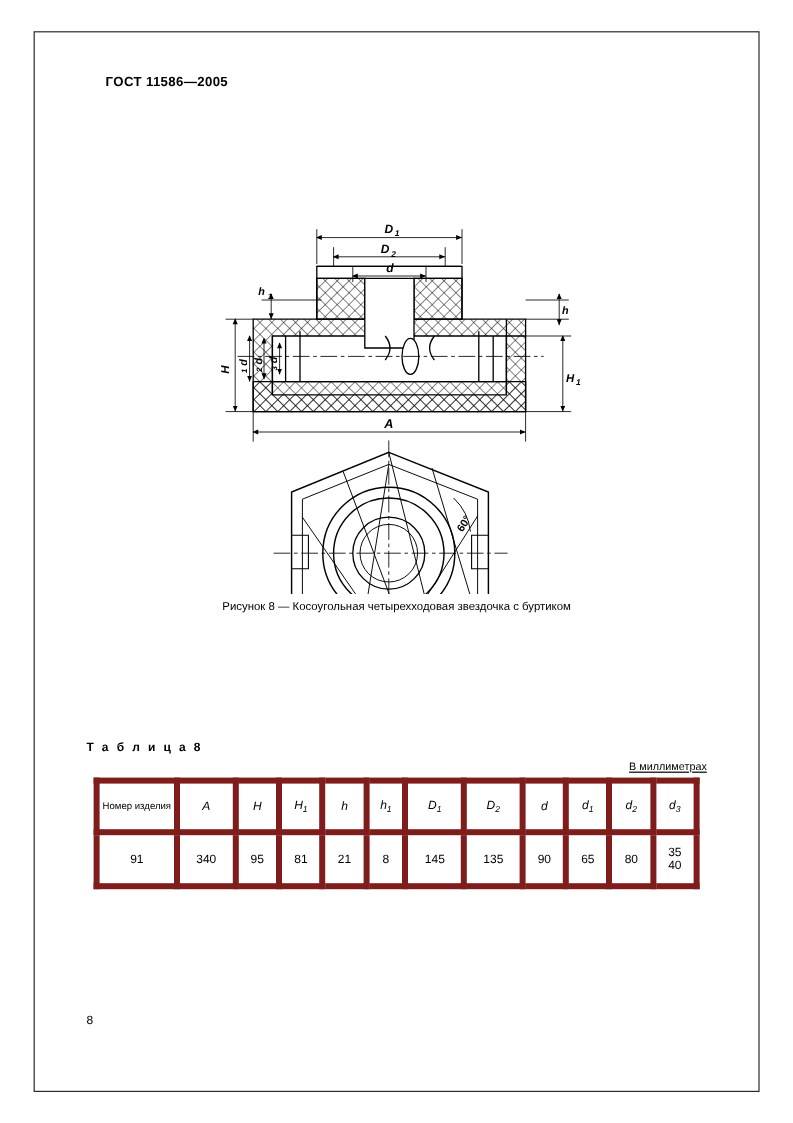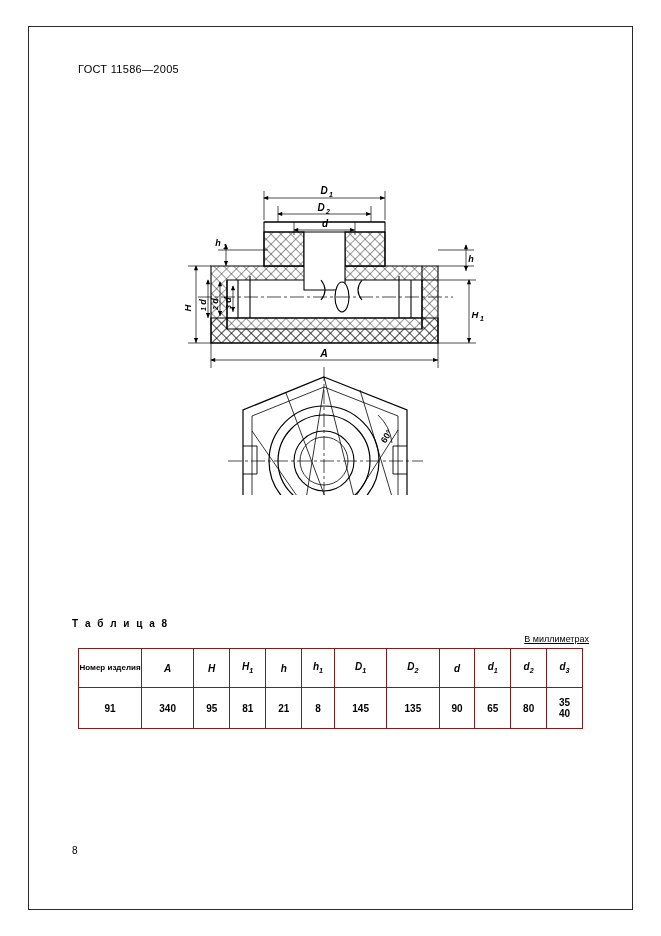--- a/index.html
+++ b/index.html
@@ -23,24 +23,24 @@
     left: 28px;
     top: 26px;
     width: 605px;
     height: 884px;
     border: 1px solid #2a2a2a;
     box-sizing: border-box;
     pointer-events: none;
   }
   .std-header {
     position: absolute;
-    left: 78px;
+    left: 88px;
     top: 63px;
     font-size: 11px;
-    font-weight: normal;
+    font-weight: bold;
     letter-spacing: 0.3px;
     color: #000;
     white-space: nowrap;
   }
   .figure-wrap {
     position: absolute;
     left: 78px;
     top: 90px;
     width: 505px;
     height: 420px;
@@ -74,25 +74,25 @@
   table.spec {
     position: absolute;
     left: 78px;
     top: 648px;
     width: 505px;
     border-collapse: collapse;
     font-size: 9px;
     color: #000;
   }
   table.spec th, table.spec td {
-    border: 1px solid #7f1d1d;
+    border: 5px solid #7f1d1d;
     text-align: center;
     vertical-align: middle;
     padding: 2px 0;
-    font-weight: bold;
+    font-weight: normal;
   }
   table.spec thead th {
     height: 34px;
     font-style: italic;
     font-size: 10px;
   }
   table.spec thead th.first {
     font-style: normal;
     font-size: 8px;
     line-height: 1.15;
@@ -282,20 +282,21 @@
             <line x1="246" y1="277" x2="246" y2="465"></line>
           </g>
 
           <path d="M300,325 a45,45 0 0 1 14,28" fill="none" stroke-width="0.8"></path>
           <text x="311" y="348" font-size="9" font-weight="bold" text-anchor="middle" fill="#000" stroke="none" transform="rotate(-58,311,348)">60°</text>
         </g>
 
       </g>
     </svg>
 
+    <div class="figure-caption">Рисунок 8 — Косоугольная четырехходовая звездочка с буртиком</div>
   </div>
 
   <div class="table-title">Т а б л и ц а  8</div>
   <div class="table-units">В миллиметрах</div>
 
   <table class="spec">
     <thead>
       <tr>
         <th class="first">
           <span style="white-space:pre-line">Номер изделия</span>

